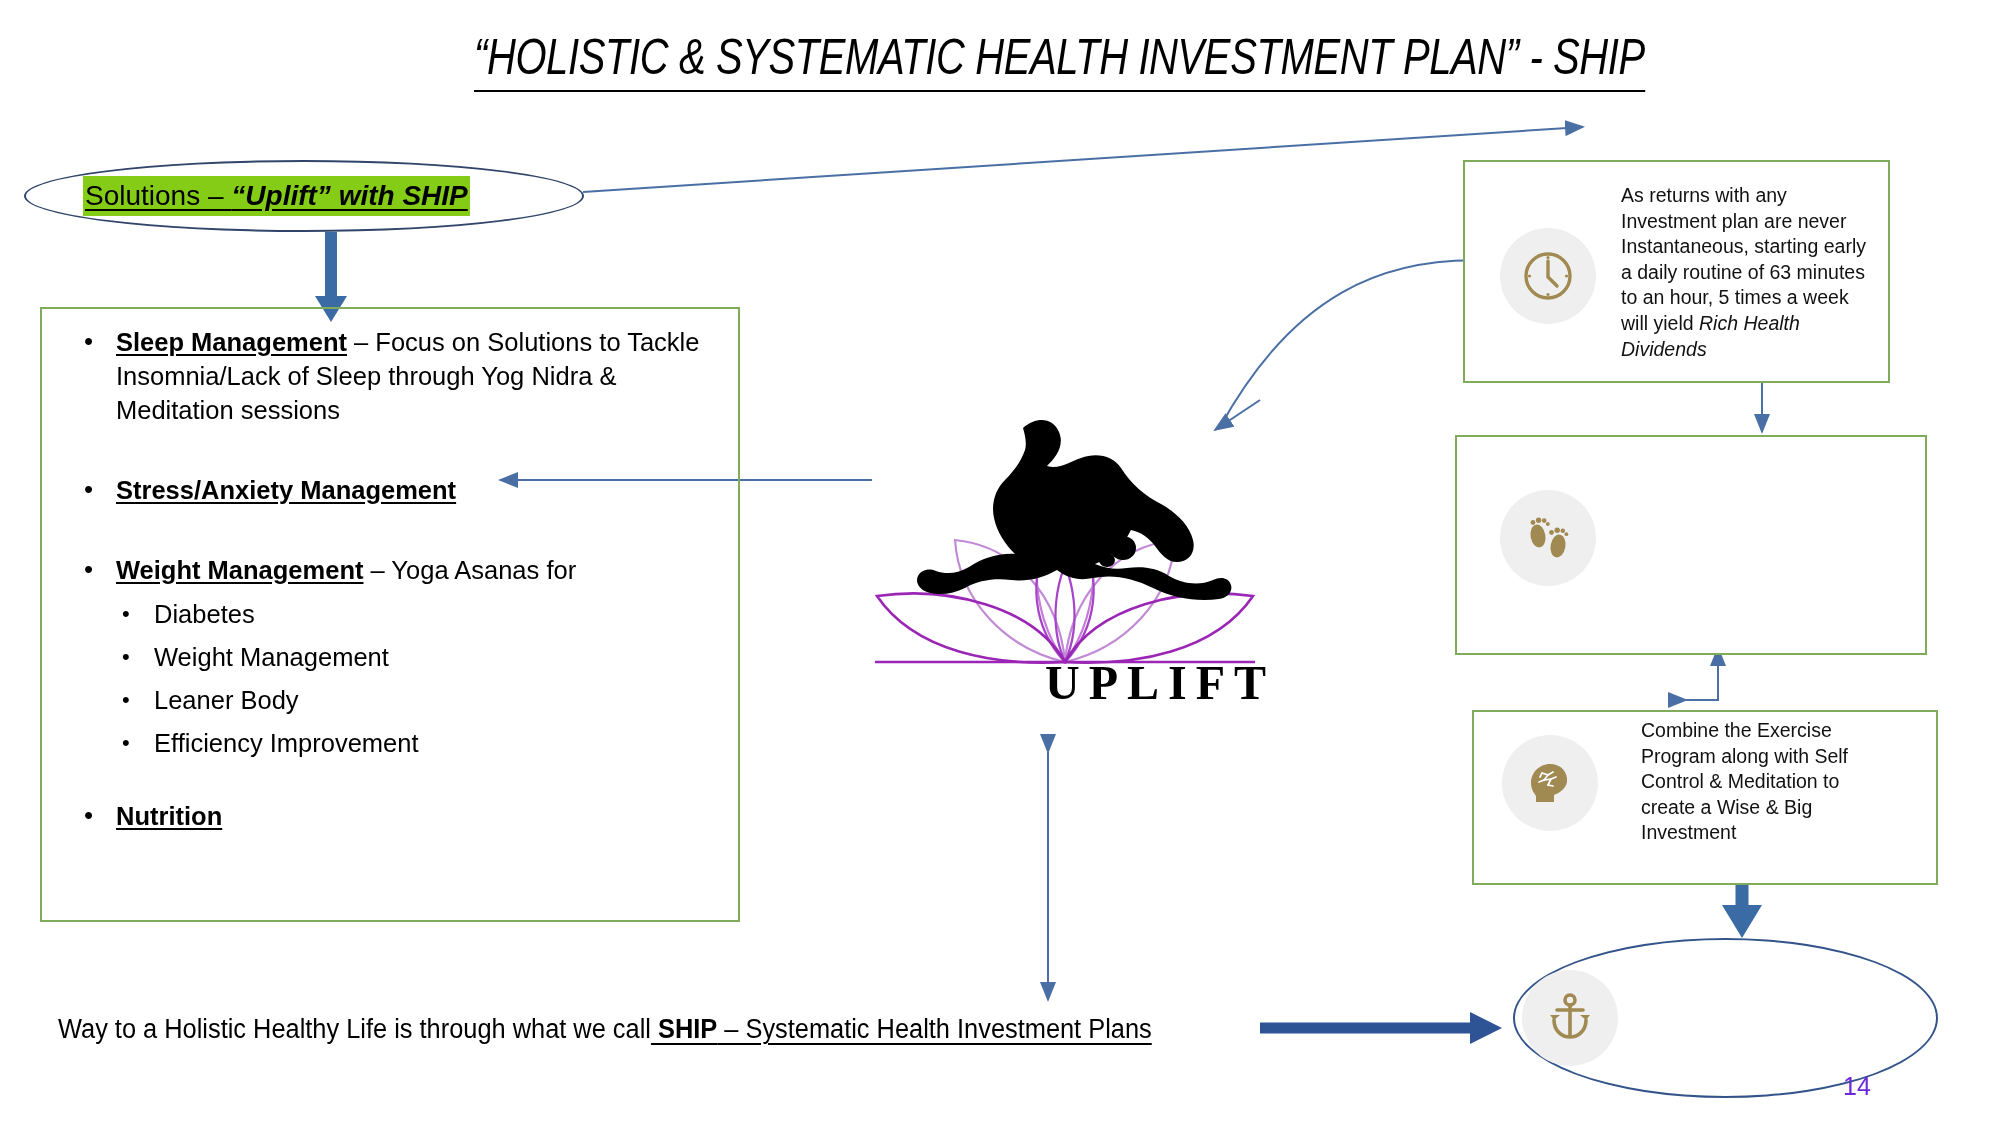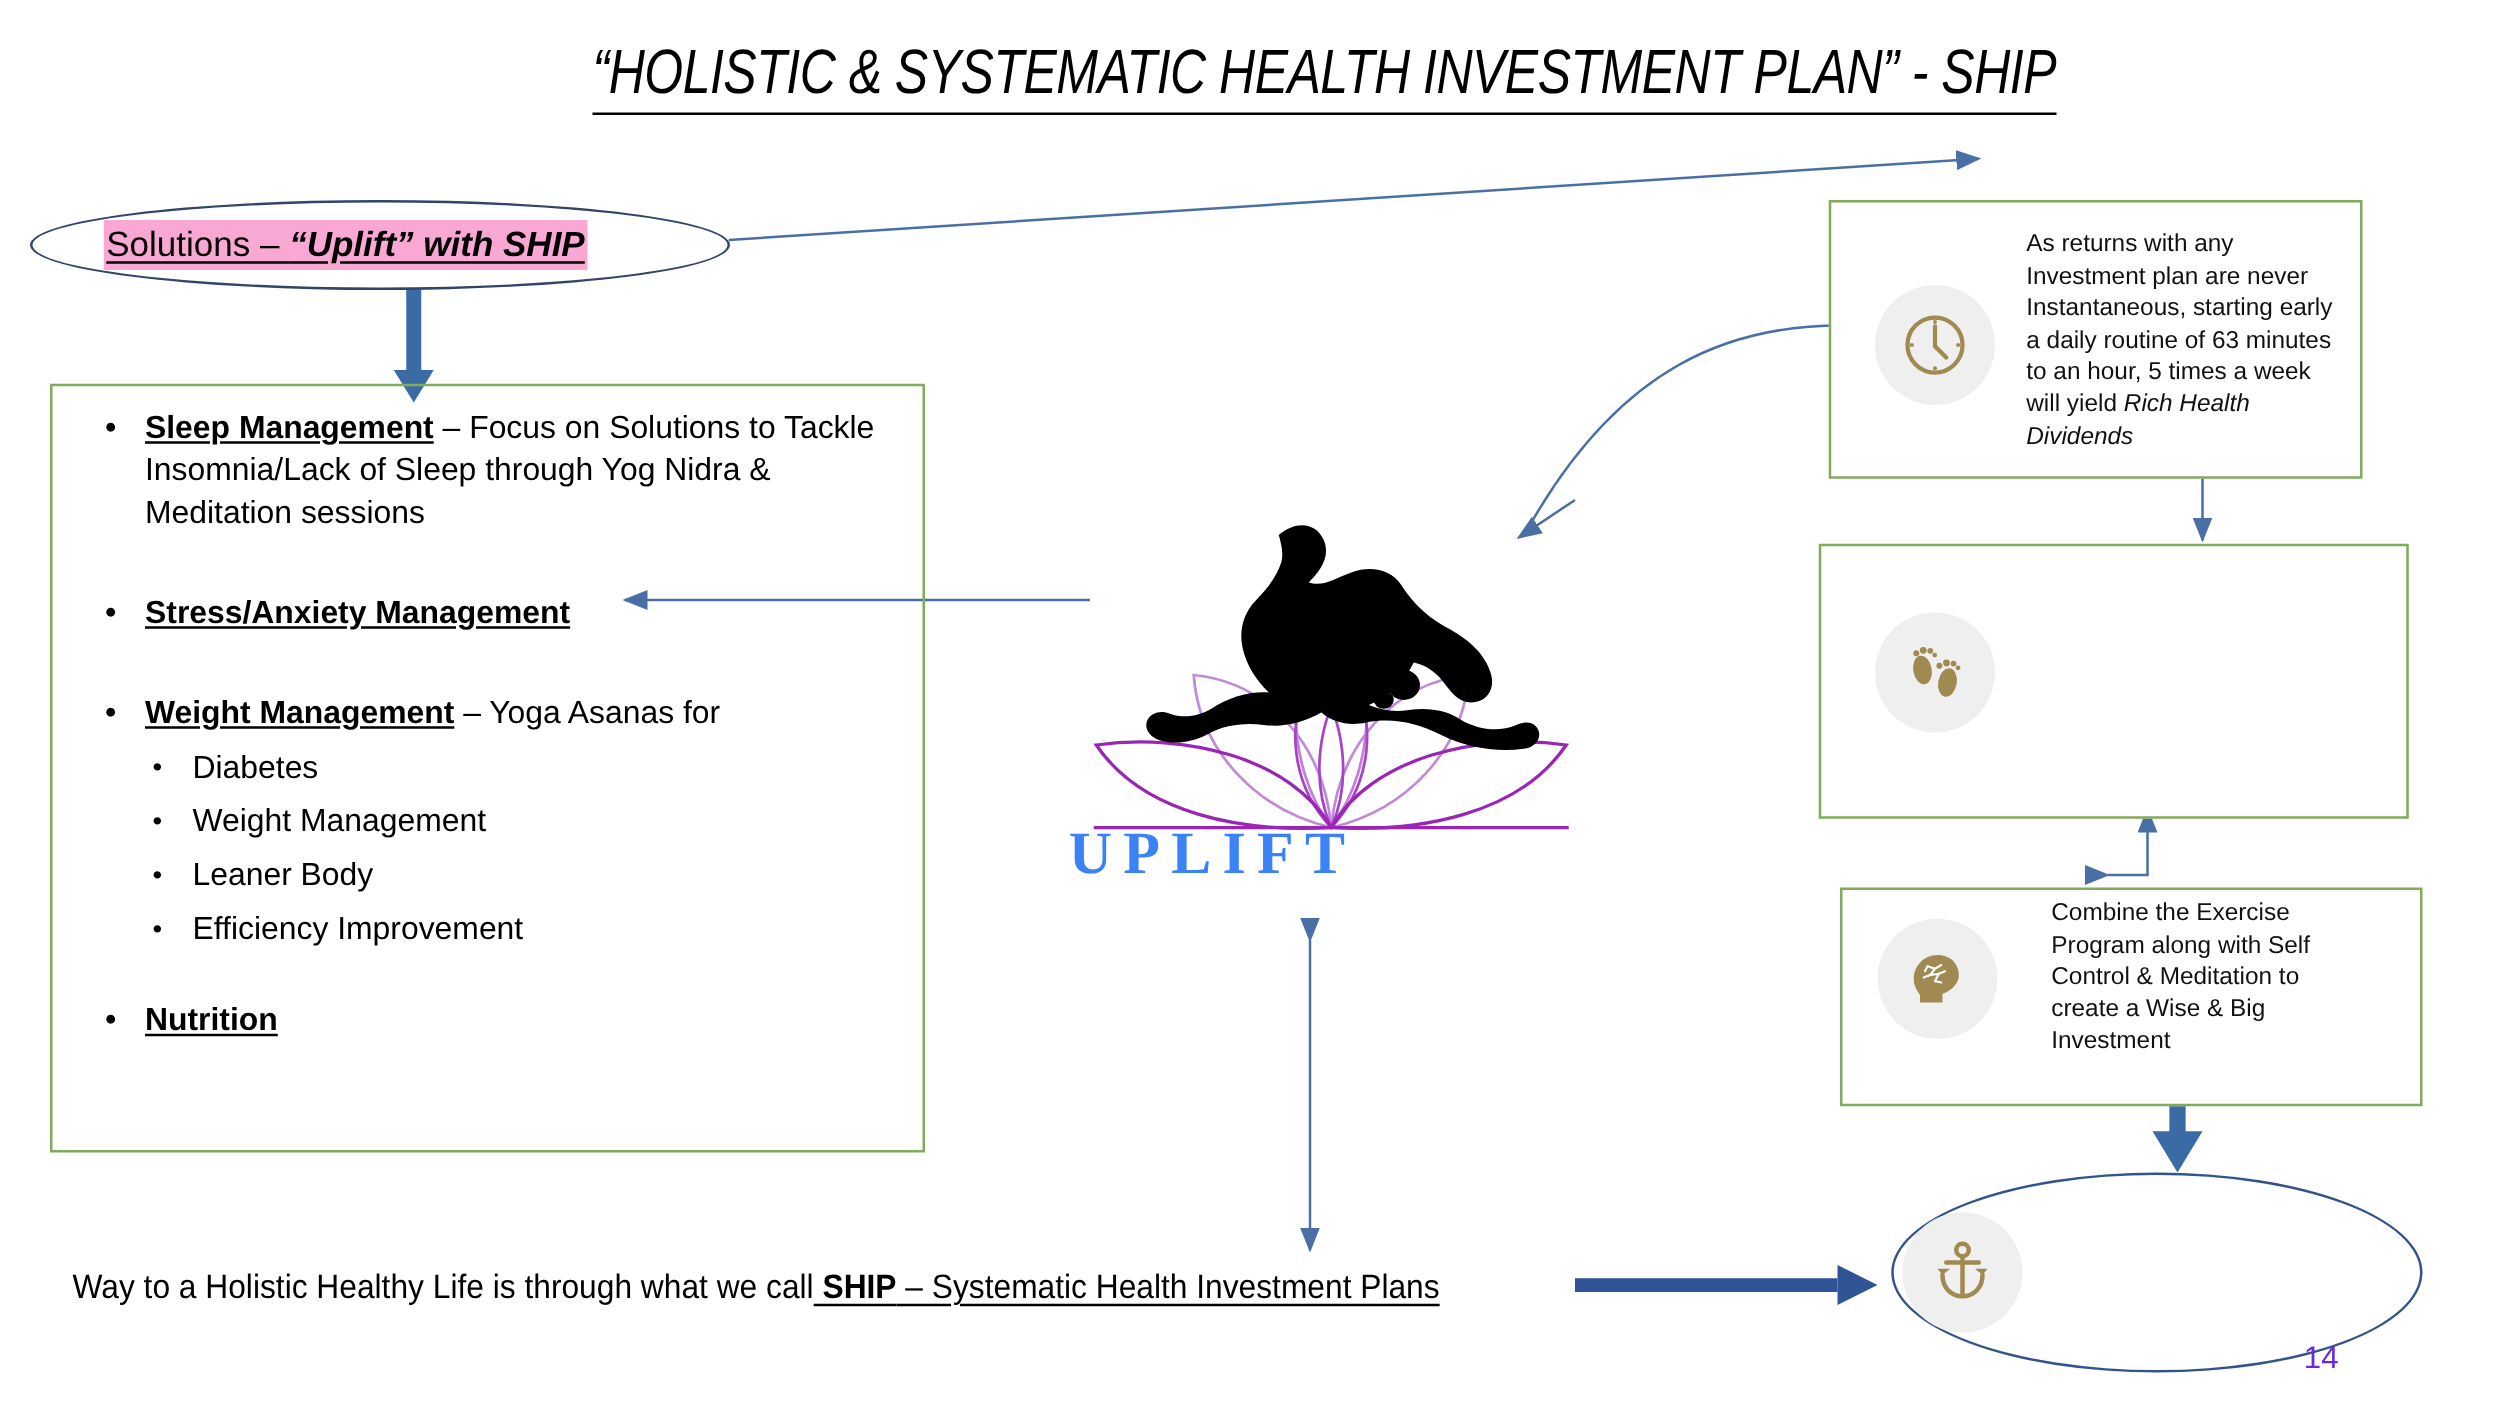--- a/index.html
+++ b/index.html
@@ -47,21 +47,21 @@
     width: 560px; height: 72px;
     border: 2.5px solid #31456b;
     border-radius: 50%;
     box-sizing: border-box;
   }
   #solutions-label {
     position: absolute;
     left: 83px; top: 176px;
     font-size: 28px;
     line-height: 38px;
-    background: #f9a8d4;
+    background: #84cc16;
     padding: 1px 2px;
     white-space: nowrap;
   }
   #solutions-label .pt1 {
     text-decoration: underline;
     text-underline-offset: 4px;
   }
   #solutions-label .pt2 {
     font-style: italic;
     font-weight: bold;
@@ -133,26 +133,26 @@
   
   #uplift-logo {
     position: absolute;
     left: 855px; top: 400px;
     width: 420px; height: 290px;
   }
   #uplift-word {
     position: absolute;
     left: 855px; top: 655px;
     width: 420px;
-    text-align: left;
+    text-align: right;
     font-family: "Liberation Serif", serif;
     font-size: 48px;
     font-weight: bold;
     letter-spacing: 9px;
-    color: #3b82f6;
+    color: #000000;
   }
 
   
   .rbox {
     position: absolute;
     border: 2px solid #7fab5a;
     box-sizing: border-box;
     background: #ffffff;
   }
   #rbox1 { left: 1463px; top: 160px;  width: 427px; height: 223px; }

